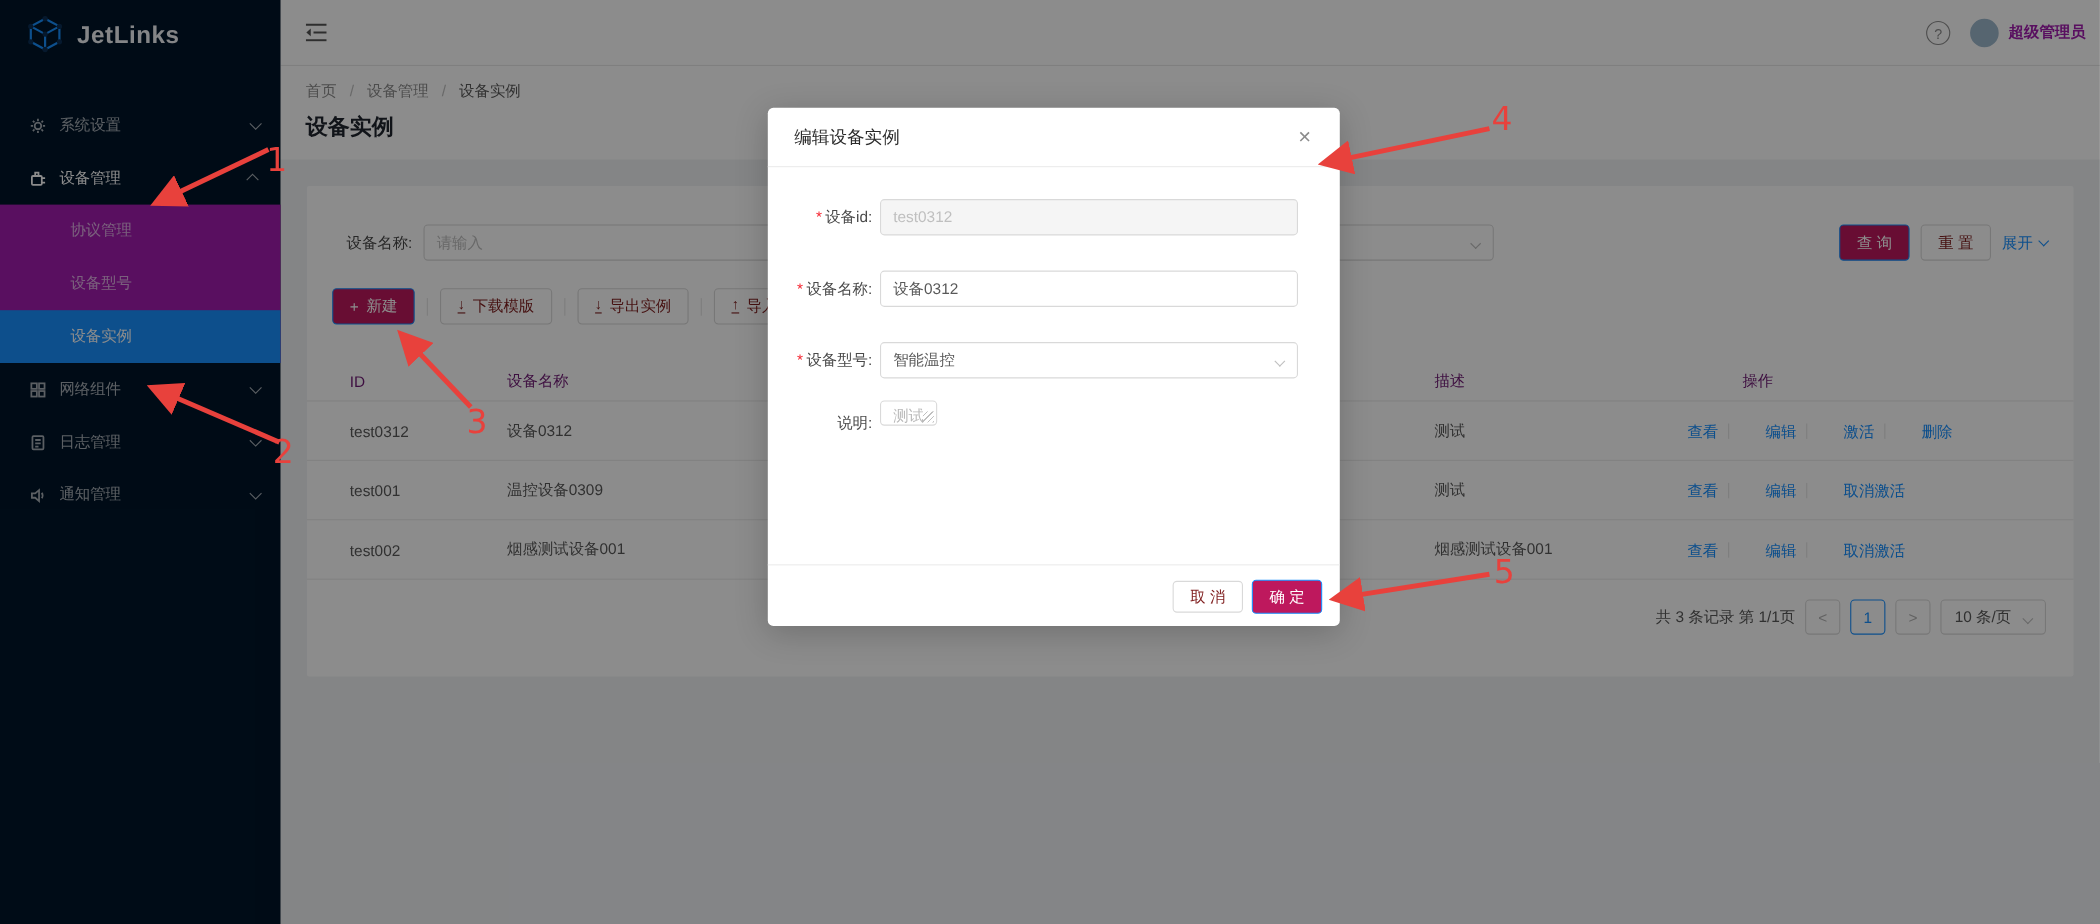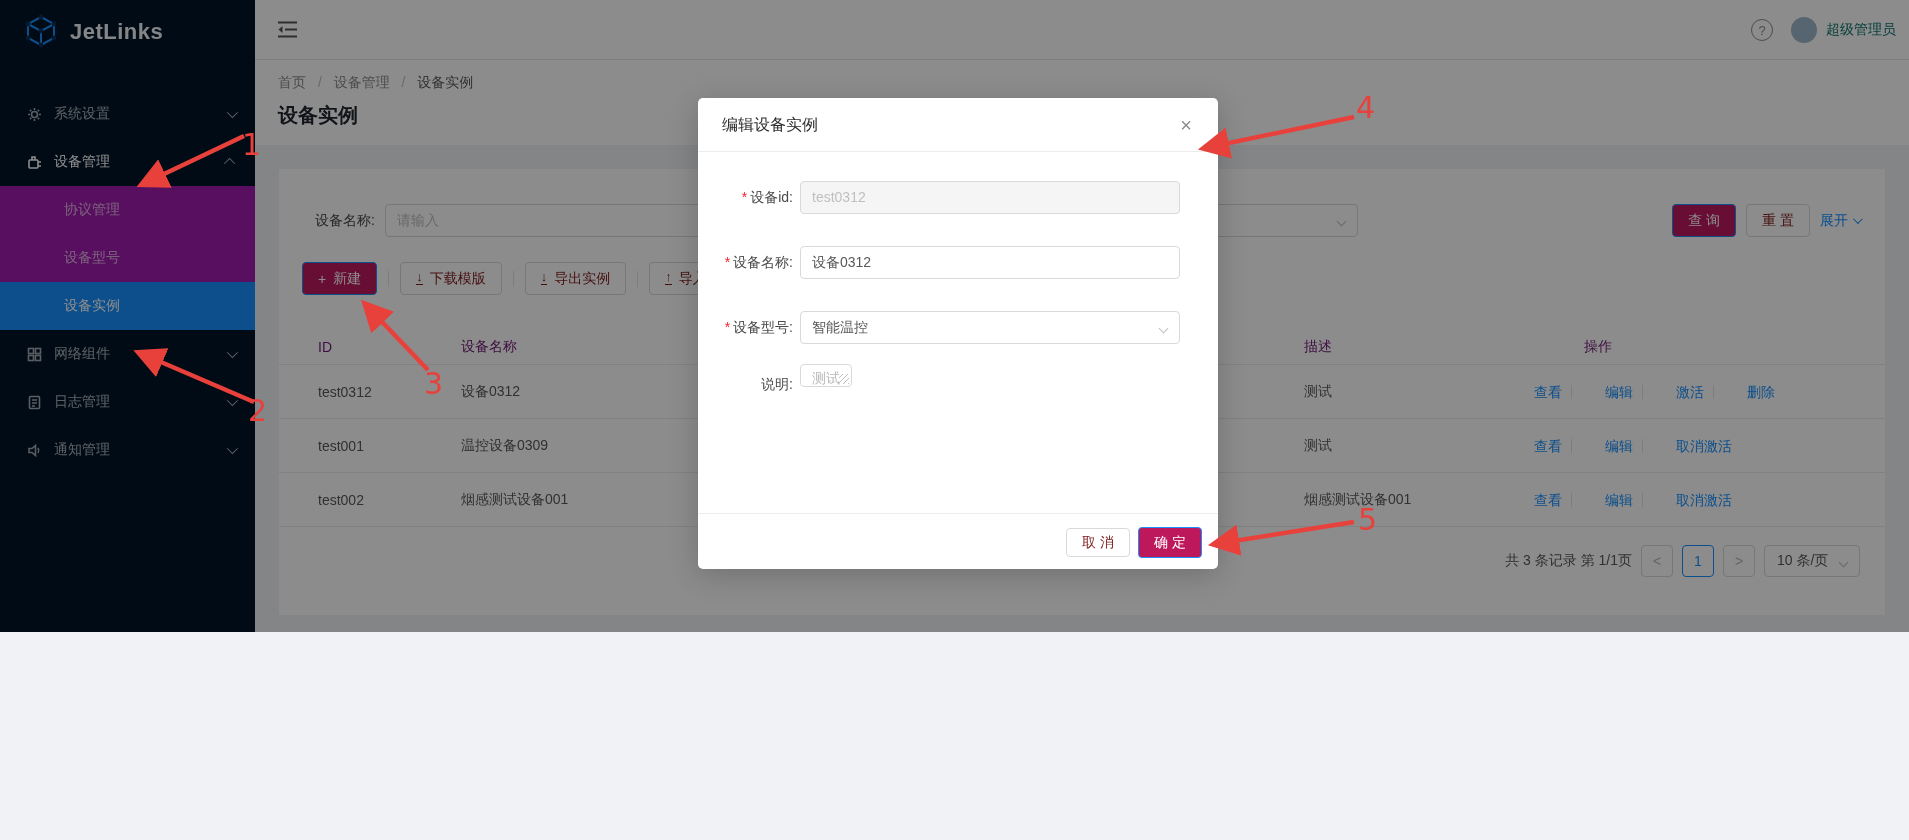--- a/index.html
+++ b/index.html
@@ -1,18 +1,18 @@
 <!DOCTYPE html>
 <html><head>
 <meta charset="utf-8">
 <style>
   * { margin:0; padding:0; box-sizing:border-box; }
   html,body { width:1909px; height:840px; overflow:hidden; background:#f0f2f5;
     font-family:"Liberation Sans","DejaVu Sans",sans-serif; font-size:14px; color:#595959; }
-  .app { position:relative; width:1909px; height:632px; overflow:hidden; }
+  .app { position:relative; width:1909px; height:840px; overflow:hidden; }
 
   
   .sidebar { position:absolute; left:0; top:0; width:255px; height:840px; background:#001529; z-index:5; }
   .logo { display:flex; align-items:center; gap:12px; padding:14px 0 14px 24px; height:64px; }
   .logo-text { color:#f0f3f6; font-size:22px; font-weight:bold; letter-spacing:.5px; }
   .menu { margin-top:26px; }
   .mi { position:relative; display:flex; align-items:center; gap:12px; height:48px; padding-left:26px;
         color:rgba(255,255,255,.65); cursor:pointer; }
   .mi.parent-open { color:#fff; }
   .mi .ic { width:16px; height:16px; display:inline-flex; align-items:center; justify-content:center; }
@@ -27,21 +27,21 @@
 
   
   .main { position:absolute; left:255px; top:0; right:0; height:840px; }
   .topbar { position:relative; height:60px; background:#fff; border-bottom:1px solid #e8e8e8; }
   .fold { position:absolute; left:23px; top:21px; cursor:pointer; }
   .top-right { position:absolute; right:13px; top:0; height:60px; display:flex; align-items:center; gap:18px; }
   .help { width:22px; height:22px; border:1.5px solid #8c8c8c; border-radius:50%; color:#8c8c8c;
           display:flex; align-items:center; justify-content:center; font-size:13px; cursor:pointer; }
   .user { display:flex; align-items:center; gap:9px; cursor:pointer; }
   .avatar { width:26px; height:26px; border-radius:50%; background:#9db8cc; }
-  .username { color:#0f766e; }
+  .username { color:#a21caf;font-weight:bold; }
 
   .pagehead { height:85px; background:#fff; padding:14px 0 0 23px; }
   .crumb { font-size:14px; color:#8c8c8c; }
   .crumb .sep { margin:0 8px; color:#bfbfbf; }
   .crumb .last { color:#5a5a5a; }
   .ptitle { margin-top:10px; font-size:20px; font-weight:bold; color:#20262e; }
 
   .card { position:absolute; left:24px; top:169px; width:1606px; height:446px; background:#fff; border-radius:2px; }
 
   .query-row { position:absolute; left:36px; top:35px; right:25px; height:33px; }

